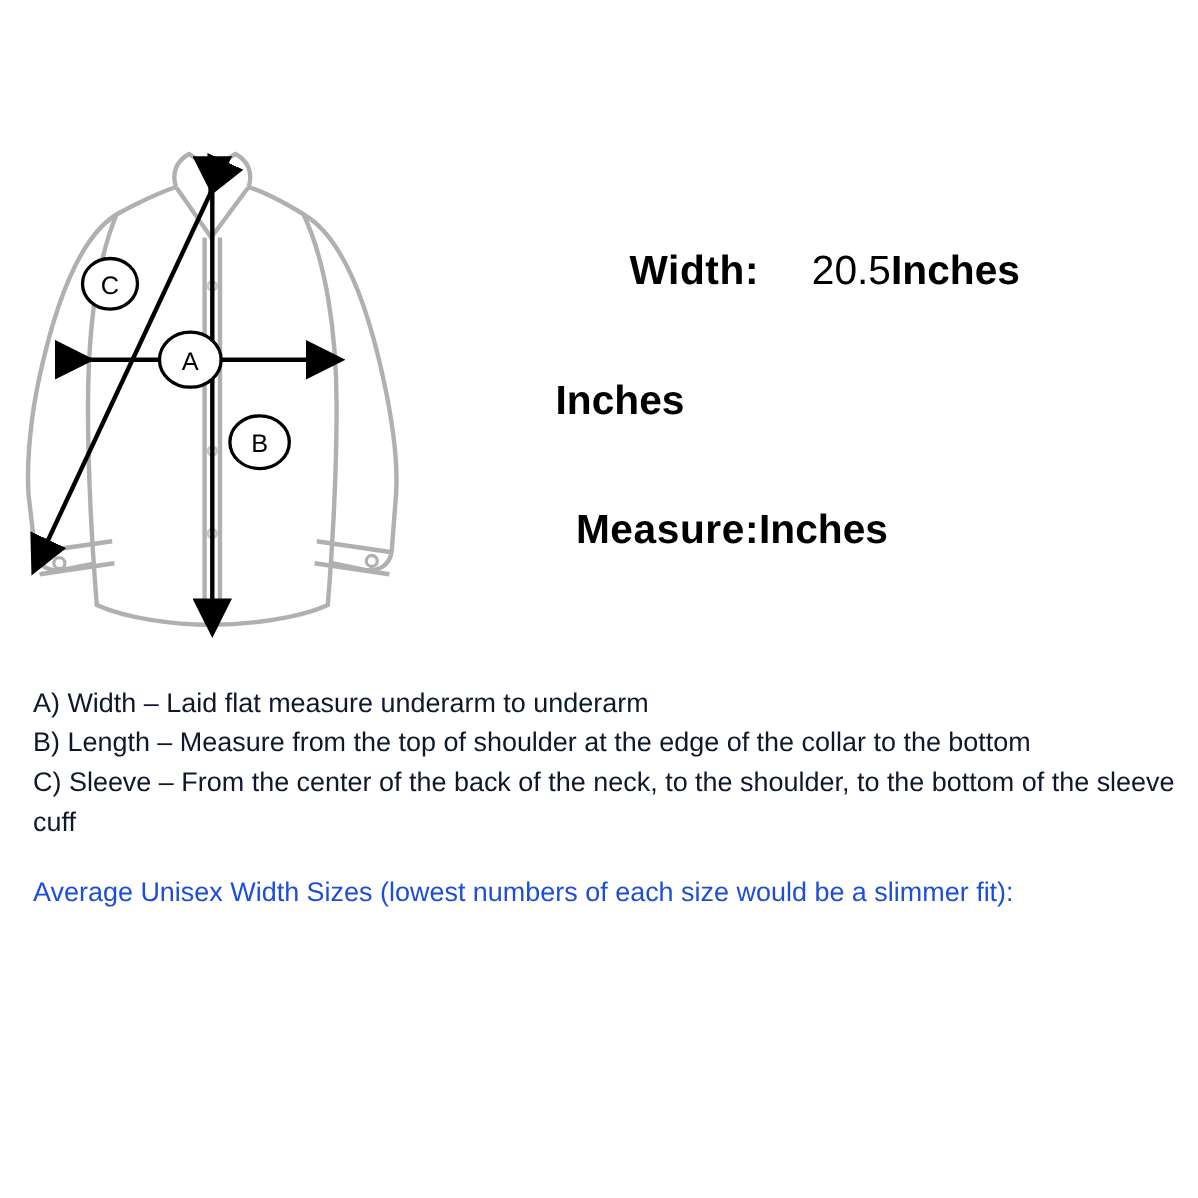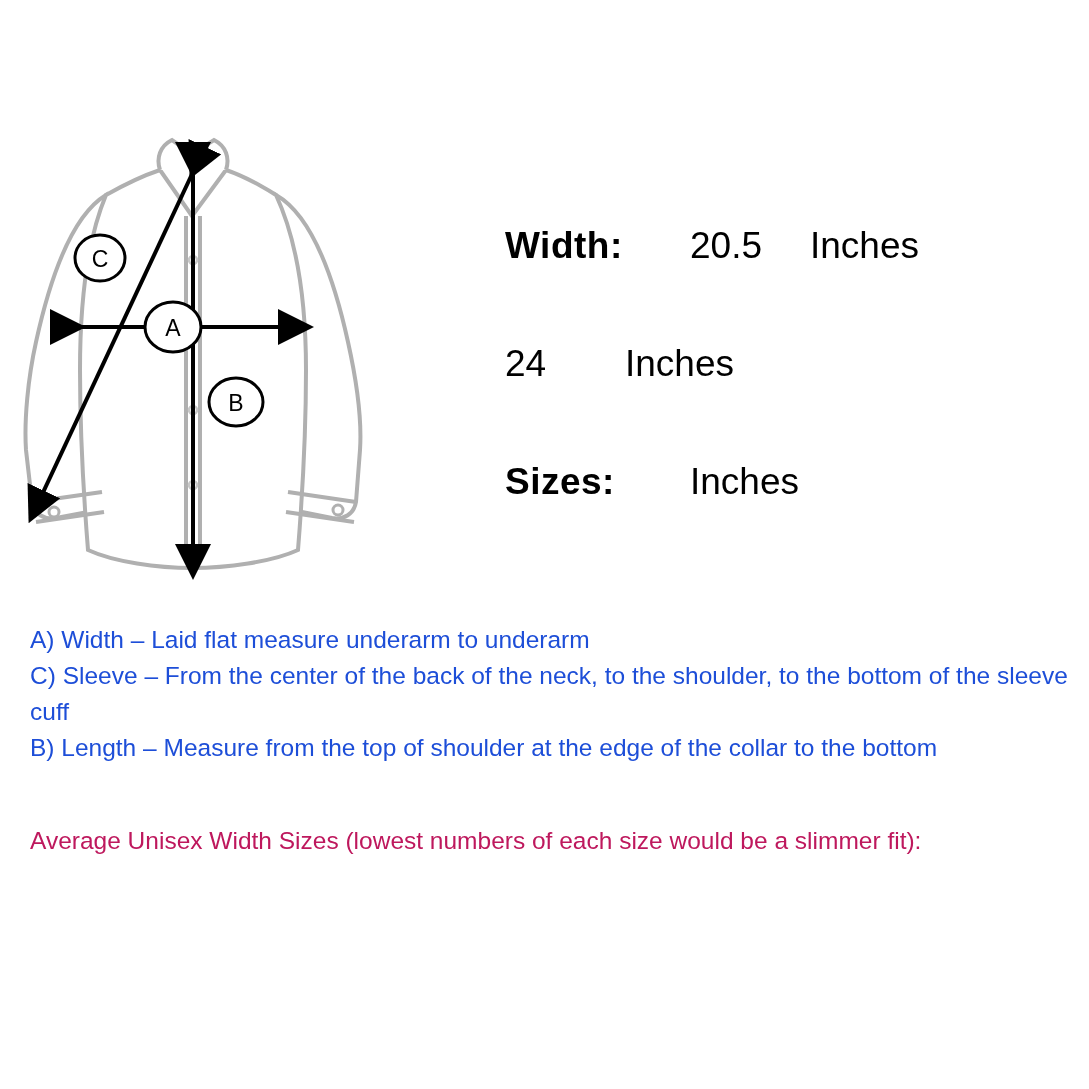--- a/index.html
+++ b/index.html
@@ -36,60 +36,60 @@
   #measurements {
     position: absolute;
     left: 505px;
     top: 225px;
     width: 570px;
   }
   .measure-row {
     display: flex;
     align-items: baseline;
     height: 118px;
+    text-align: right;
   }
   .measure-label {
     font-size: 37px;
     font-weight: bold;
     letter-spacing: 0.5px;
     width: 185px;
     white-space: nowrap;
   }
   .measure-value {
     font-size: 37px;
     font-weight: normal;
     width: 120px;
     white-space: nowrap;
   }
   .measure-unit {
     font-size: 37px;
-    font-weight: normal;
+    font-weight: bold;
     white-space: nowrap;
   }
 
   
   #notes {
     position: absolute;
     left: 30px;
     top: 622px;
     width: 1045px;
   }
   .note-line {
     font-size: 24.5px;
     line-height: 36px;
-    color: #1d4ed8;
+    color: #0f172a;
   }
   .note-gap {
     height: 28px;
   }
   .note-para {
     font-size: 24.5px;
     line-height: 36px;
-    color: #be185d;
-    margin-top: 29px;
+    color: #1d4ed8;
   }
 </style>
 </head>
 <body>
 
 <div id="top-region">
 
   <div id="shirt-diagram">
     <svg viewBox="0 0 470 480" width="470" height="480" xmlns="http://www.w3.org/2000/svg">
 
@@ -158,30 +158,29 @@
     </svg>
   </div>
 
   <div id="measurements">
     <div class="measure-row">
       <span class="measure-label">Width:</span>
       <span class="measure-value">20.5</span>
       <span class="measure-unit">Inches</span>
     </div>
     <div class="measure-row">
-      <span class="measure-value">24</span>
       <span class="measure-unit">Inches</span>
     </div>
     <div class="measure-row">
-      <span class="measure-label">Sizes:</span>
+      <span class="measure-label">Measure:</span>
       <span class="measure-unit">Inches</span>
     </div>
   </div>
 </div>
 
 <div id="notes">
   <div class="note-line">A) Width – Laid flat measure underarm to underarm</div>
+  <div class="note-line">B) Length – Measure from the top of shoulder at the edge of the collar to the bottom</div>
   <div class="note-line">C) Sleeve – From the center of the back of the neck, to the shoulder, to the bottom of the sleeve cuff</div>
-  <div class="note-line">B) Length – Measure from the top of shoulder at the edge of the collar to the bottom</div>
   <div class="note-gap"></div>
   <div class="note-para">Average Unisex Width Sizes (lowest numbers of each size would be a slimmer fit):</div>
   <div class="note-gap"></div>
 </div>
 
 </body></html>

